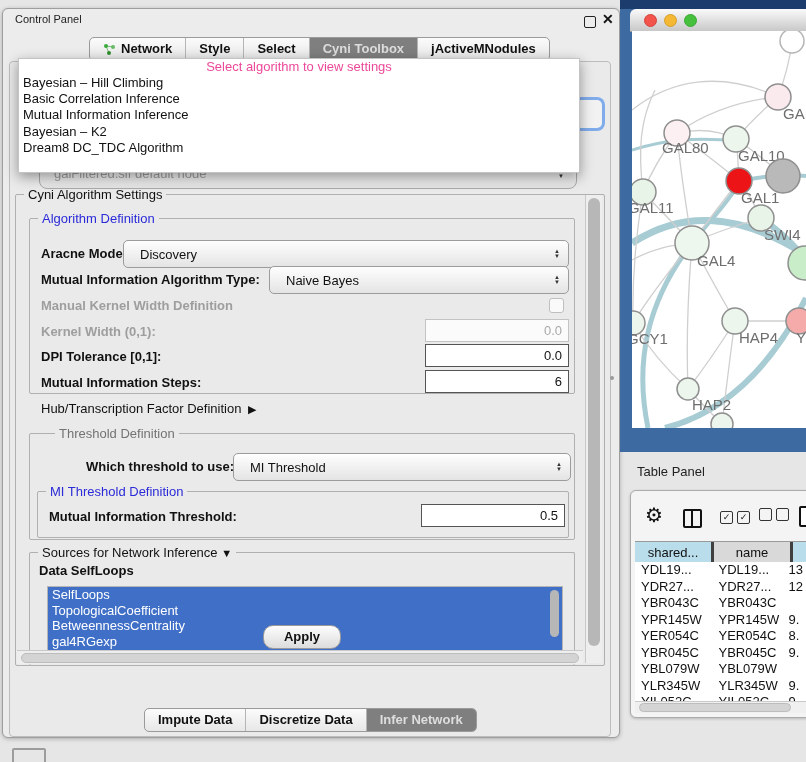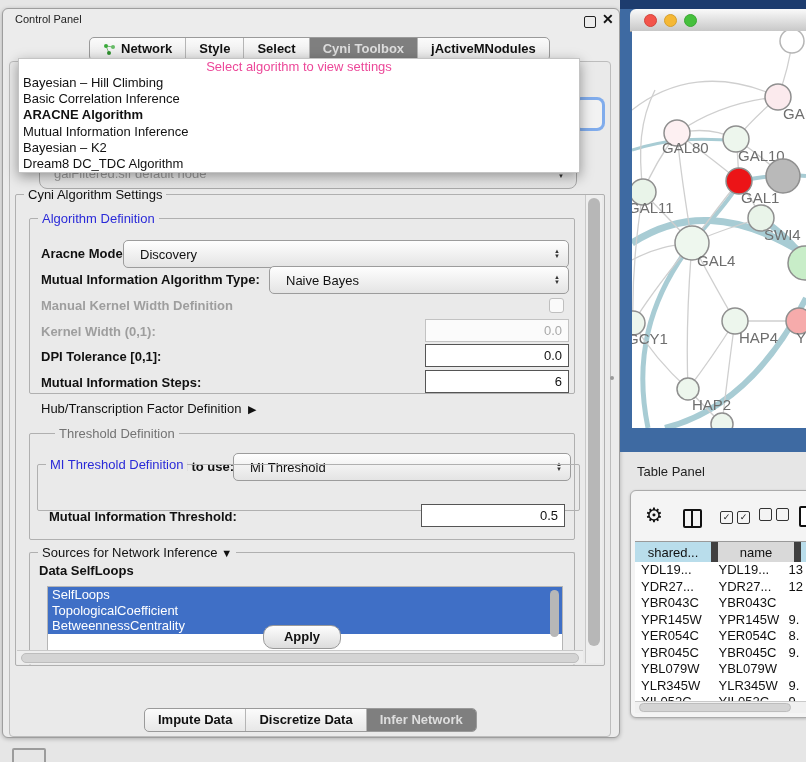--- a/index.html
+++ b/index.html
@@ -70,21 +70,21 @@
   .tp-title{left:637px;top:464px;font-size:13px;color:#222;}
   .tp-window{left:630px;top:490px;width:180px;height:226px;background:#f4f4f4;border:1px solid #ababab;
     border-radius:6px;box-shadow:0 1px 3px rgba(0,0,0,.2);}
   .gear{left:14px;top:14px;font-size:20px;line-height:20px;color:#111;}
   .split-ic{left:52px;top:18px;width:15px;height:15px;border:2px solid #111;border-radius:2px;}
   .split-ic div{position:absolute;left:6px;top:0;width:2px;height:15px;background:#111;}
   .cbx{width:11px;height:11px;border:1.5px solid #333;border-radius:2px;font-size:9px;line-height:11px;
     text-align:center;display:inline-block;margin-right:4px;color:#111;}
   .doc-ic{left:168px;top:15px;width:12px;height:17px;border:2px solid #111;border-radius:2px;background:#fff;}
   .tp-head{left:4px;top:50px;height:21px;display:flex;font-size:13px;border-top:1px solid #9a9a9a;border-bottom:1px solid #9a9a9a;}
-  .tp-head div{line-height:21px;text-align:center;border-right:7px solid #404040;overflow:hidden;white-space:nowrap;}
+  .tp-head div{line-height:21px;text-align:center;border-right:3px solid #404040;overflow:hidden;white-space:nowrap;}
   .tp-rows{left:4px;top:71px;width:176px;height:139px;overflow:hidden;background:#fff;}
   .tp-row{display:flex;height:16.5px;line-height:16.5px;white-space:nowrap;}
   .tp-row div{overflow:hidden;}
   .c1{width:76px;padding-left:6px;}
   .c2{width:70px;padding-left:6px;}
   .c3{width:24px;padding-left:4px;}
   .tp-hscroll{left:4px;top:210px;width:176px;height:11px;background:#f0f0f0;border-top:1px solid #c9c9c9;}
   .mini-sq{left:12px;top:748px;width:30px;height:18px;border:2px solid #9c9c9c;background:#e6e6e6;border-radius:2px;}
   svg{display:block;}
 </style>
@@ -128,21 +128,20 @@
   <div class="abs ghost-combo">
     <span>galFiltered.sif default node</span>
     <span class="arrows abs" style="right:4px;top:9px;">▲<br>▼</span>
   </div>
   <div class="abs focus-sliver"></div>
 
   <div class="abs dd">
     <div class="dd-ph">Select algorithm to view settings</div>
     <div class="dd-it">Bayesian – Hill Climbing</div>
     <div class="dd-it">Basic Correlation Inference</div>
-    <div class="dd-it sel">ARACNE Algorithm</div>
     <div class="dd-it">Mutual Information Inference</div>
     <div class="dd-it">Bayesian – K2</div>
     <div class="dd-it">Dream8 DC_TDC Algorithm</div>
   </div>
 
   <div class="abs grp" style="left:12px;top:185px;width:588px;height:470px;">
     <span class="leg">Cyni Algorithm Settings</span>
   </div>
 
   <div class="abs grp" style="left:26px;top:209px;width:544px;height:174px;">
@@ -173,34 +172,35 @@
   </div>
 
   <div class="abs grp" style="left:26px;top:424px;width:544px;height:105px;">
     <span class="leg green">Threshold Definition</span>
   </div>
   <div class="abs lbl" style="left:83px;top:450px;">Which threshold to use:</div>
   <div class="abs combo" style="left:230px;top:444px;width:336px;height:26px;">
     <span class="cv">MI Threshold</span>
     <span class="arrows">▲<br>▼</span>
   </div>
-  <div class="abs grp" style="left:34px;top:455px;width:530px;height:45px;padding-left:11px;">
+  <div class="abs grp" style="left:34px;top:482px;width:530px;height:45px;">
     <span class="leg blue">MI Threshold Definition</span>
   </div>
   <div class="abs lbl" style="left:46px;top:500px;">Mutual Information Threshold:</div>
   <div class="abs field" style="left:418px;top:495px;width:130px;">0.5</div>
 
   <div class="abs grp" style="left:26px;top:543px;width:544px;height:112px;border-bottom:none;">
     <span class="leg"><span>Sources for Network Inference</span> <span class="tri">▼</span></span>
   </div>
   <div class="abs lbl" style="left:36px;top:554px;">Data SelfLoops</div>
   <div class="abs attr-list" style="left:44px;top:577px;width:514px;height:63px;">
     <div class="attr-it" style="background:#3f6fc6;">SelfLoops</div>
     <div class="attr-it" style="background:#3f6fc6;">TopologicalCoefficient</div>
     <div class="attr-it" style="background:#3f6fc6;">BetweennessCentrality</div>
+    <div class="attr-it" style="background:#3f6fc6;">gal4RGexp</div>
   </div>
   <div class="abs thumb" style="left:547px;top:581px;width:9px;height:47px;"></div>
 
   <div class="abs vtrack" style="left:582px;top:186px;width:16px;height:468px;">
     <div class="thumb" style="position:absolute;left:2px;top:3px;width:12px;height:448px;"></div>
   </div>
   <div class="abs" style="left:14px;top:641px;width:566px;height:13px;background:#eee;border-top:1px solid #c9c9c9;">
     <div class="hthumb" style="position:absolute;left:4px;top:2px;width:556px;height:8px;"></div>
   </div>
 

